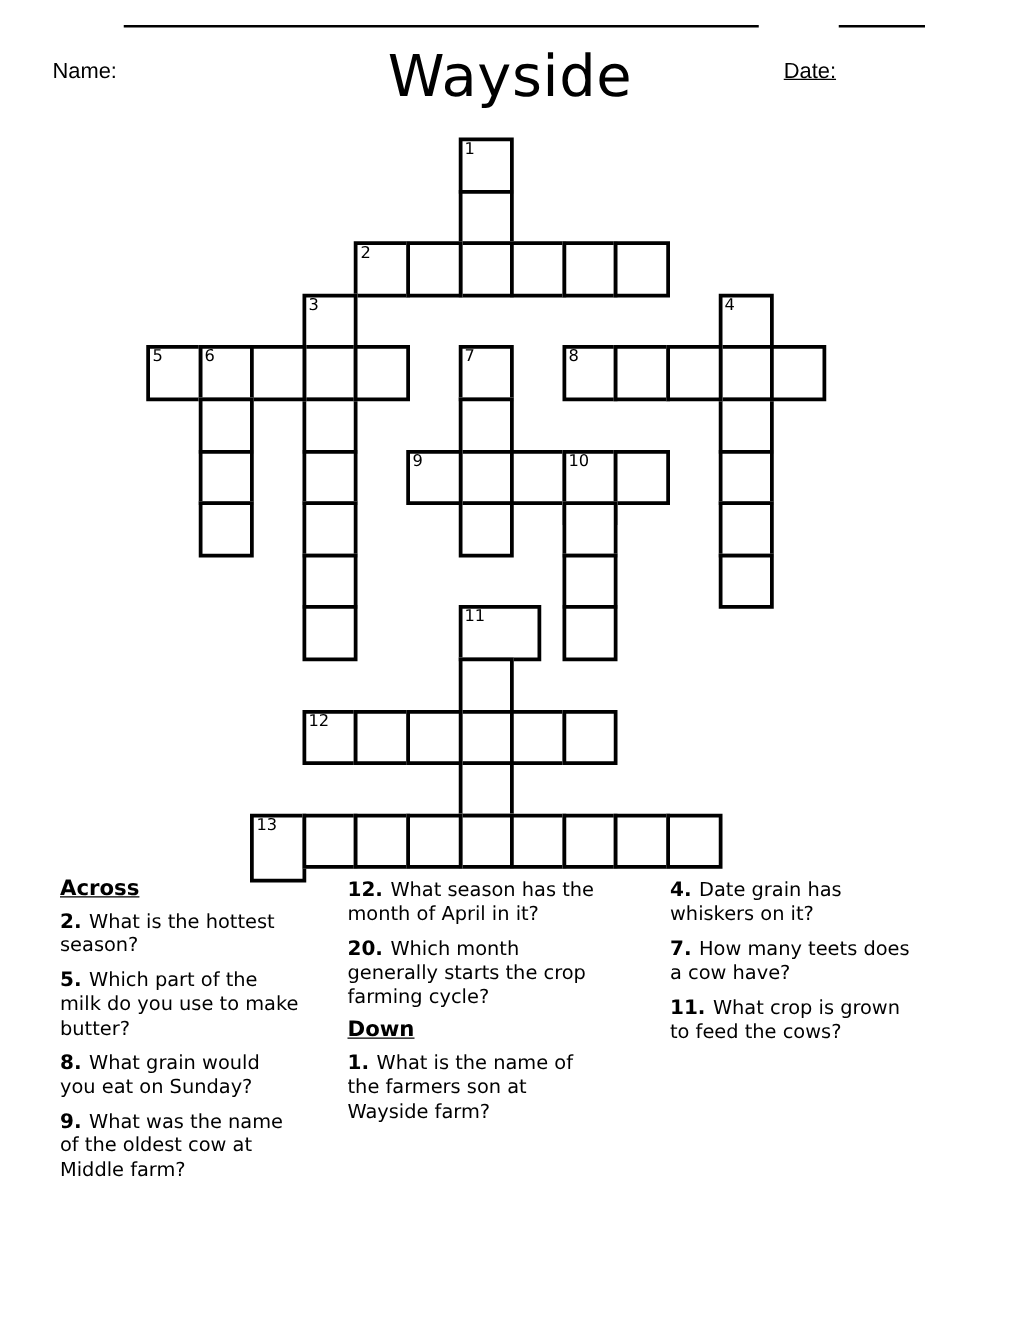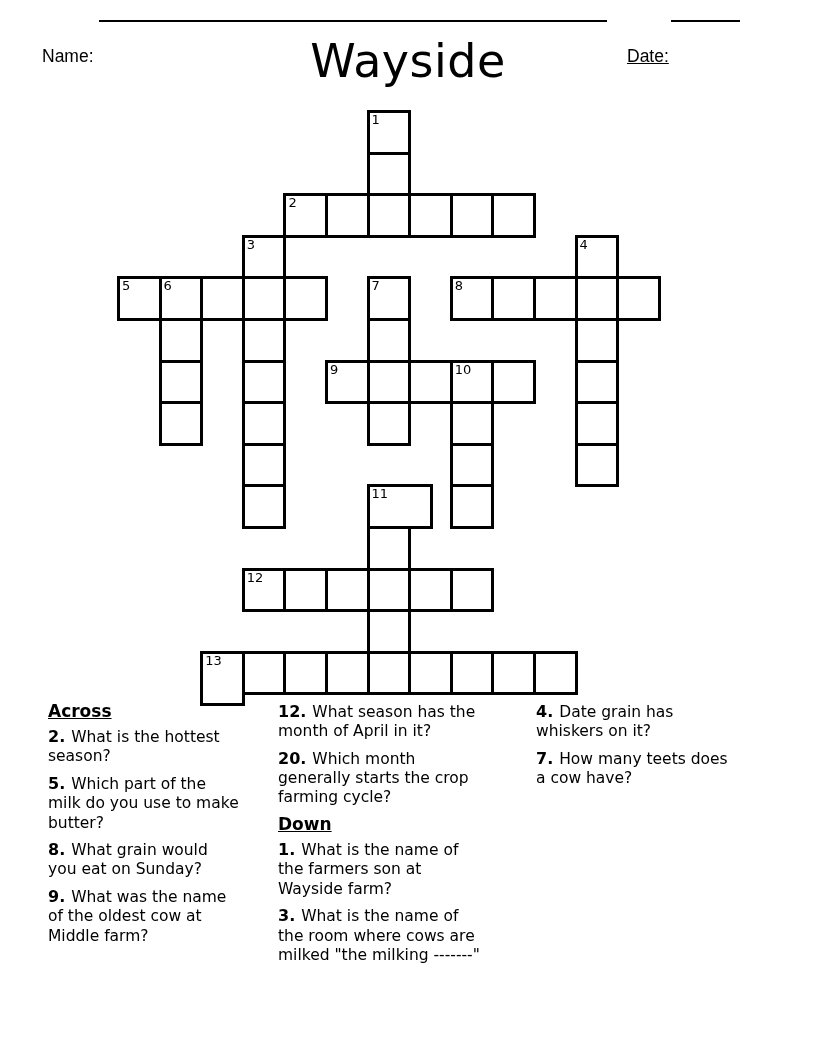--- a/index.html
+++ b/index.html
@@ -172,23 +172,22 @@
     <div class="clue-col col2">
       <div class="clue"><span class="clue-num">12.</span><span class="clue-text">What season has the
 month of April in it?</span></div>
       <div class="clue"><span class="clue-num">20.</span><span class="clue-text">Which month
 generally starts the crop
 farming cycle?</span></div>
       <div class="clue-heading">Down</div>
       <div class="clue"><span class="clue-num">1.</span><span class="clue-text">What is the name of
 the farmers son at
 Wayside farm?</span></div>
-      <div class="clue"><span class="clue-num">3.</span><span class="clue-text">What is the name of
-the room where cows are
-milked "the milking -------"</span></div>
     </div>
     <div class="clue-col col3">
       <div class="clue"><span class="clue-num">4.</span><span class="clue-text">Date grain has
 whiskers on it?</span></div>
       <div class="clue"><span class="clue-num">7.</span><span class="clue-text">How many teets does
 a cow have?</span></div>
+      <div class="clue"><span class="clue-num">11.</span><span class="clue-text">What crop is grown
+to feed the cows?</span></div>
     </div>
   </div>
 
 </body></html>

